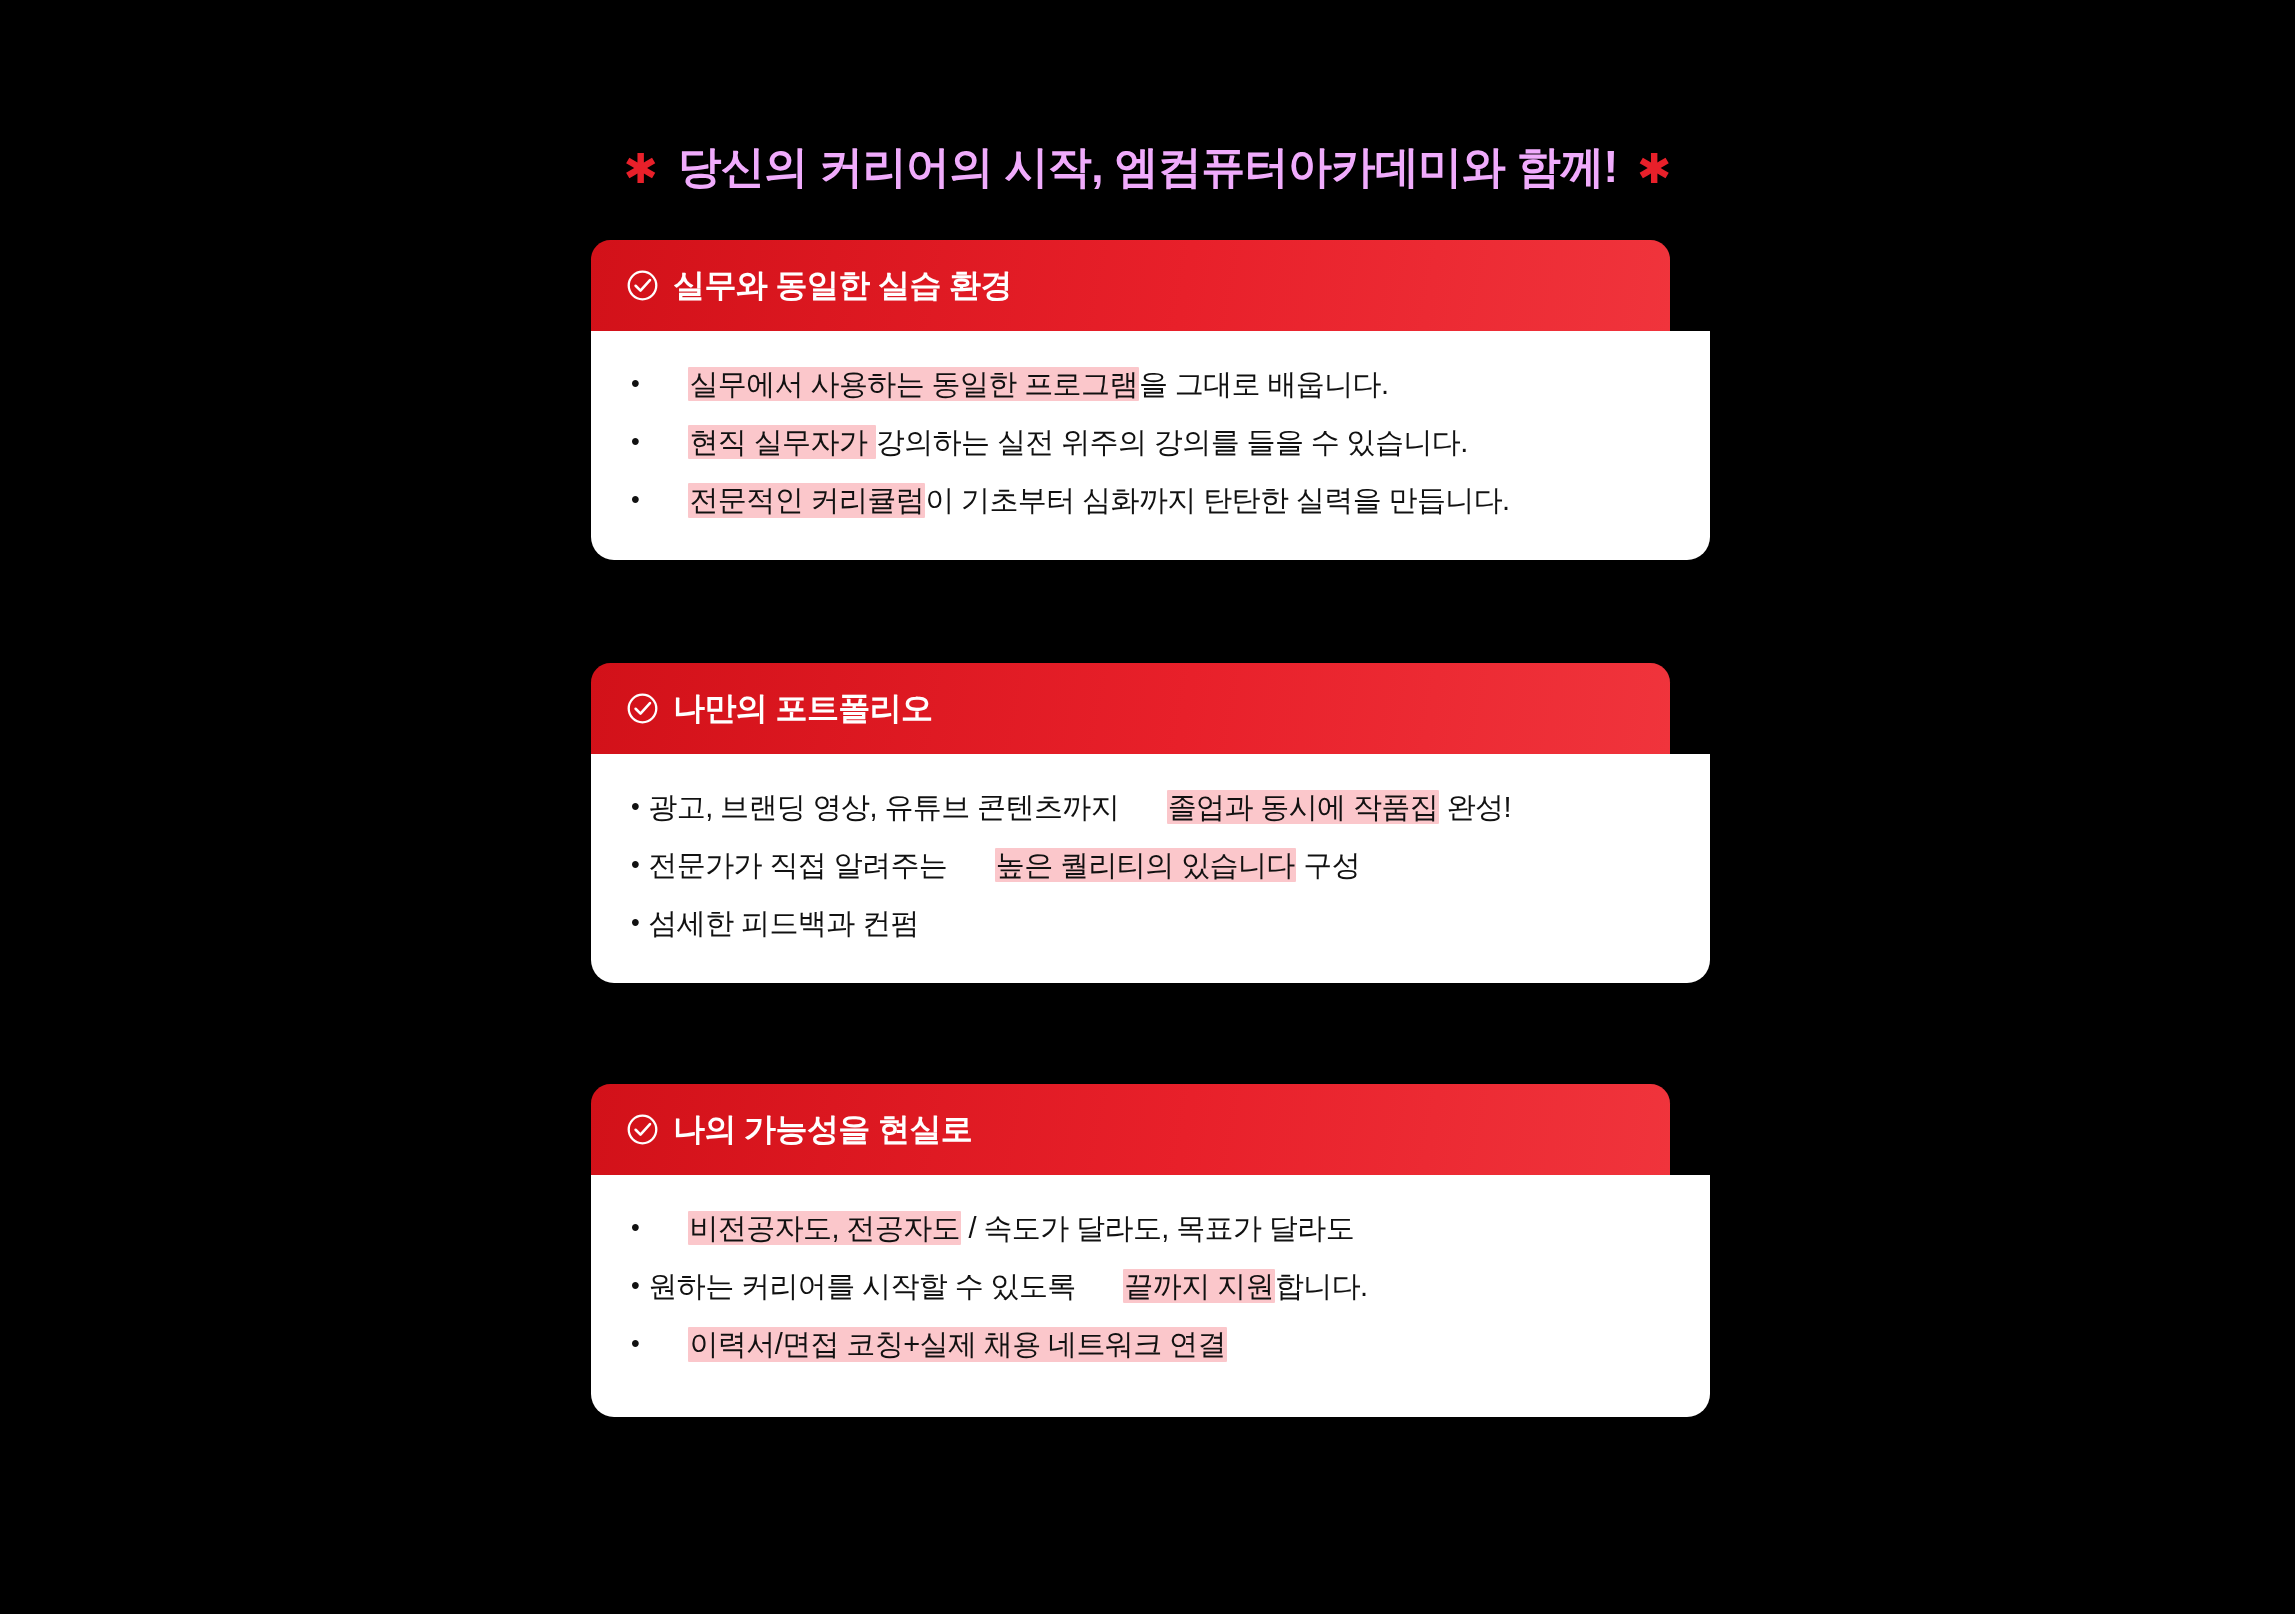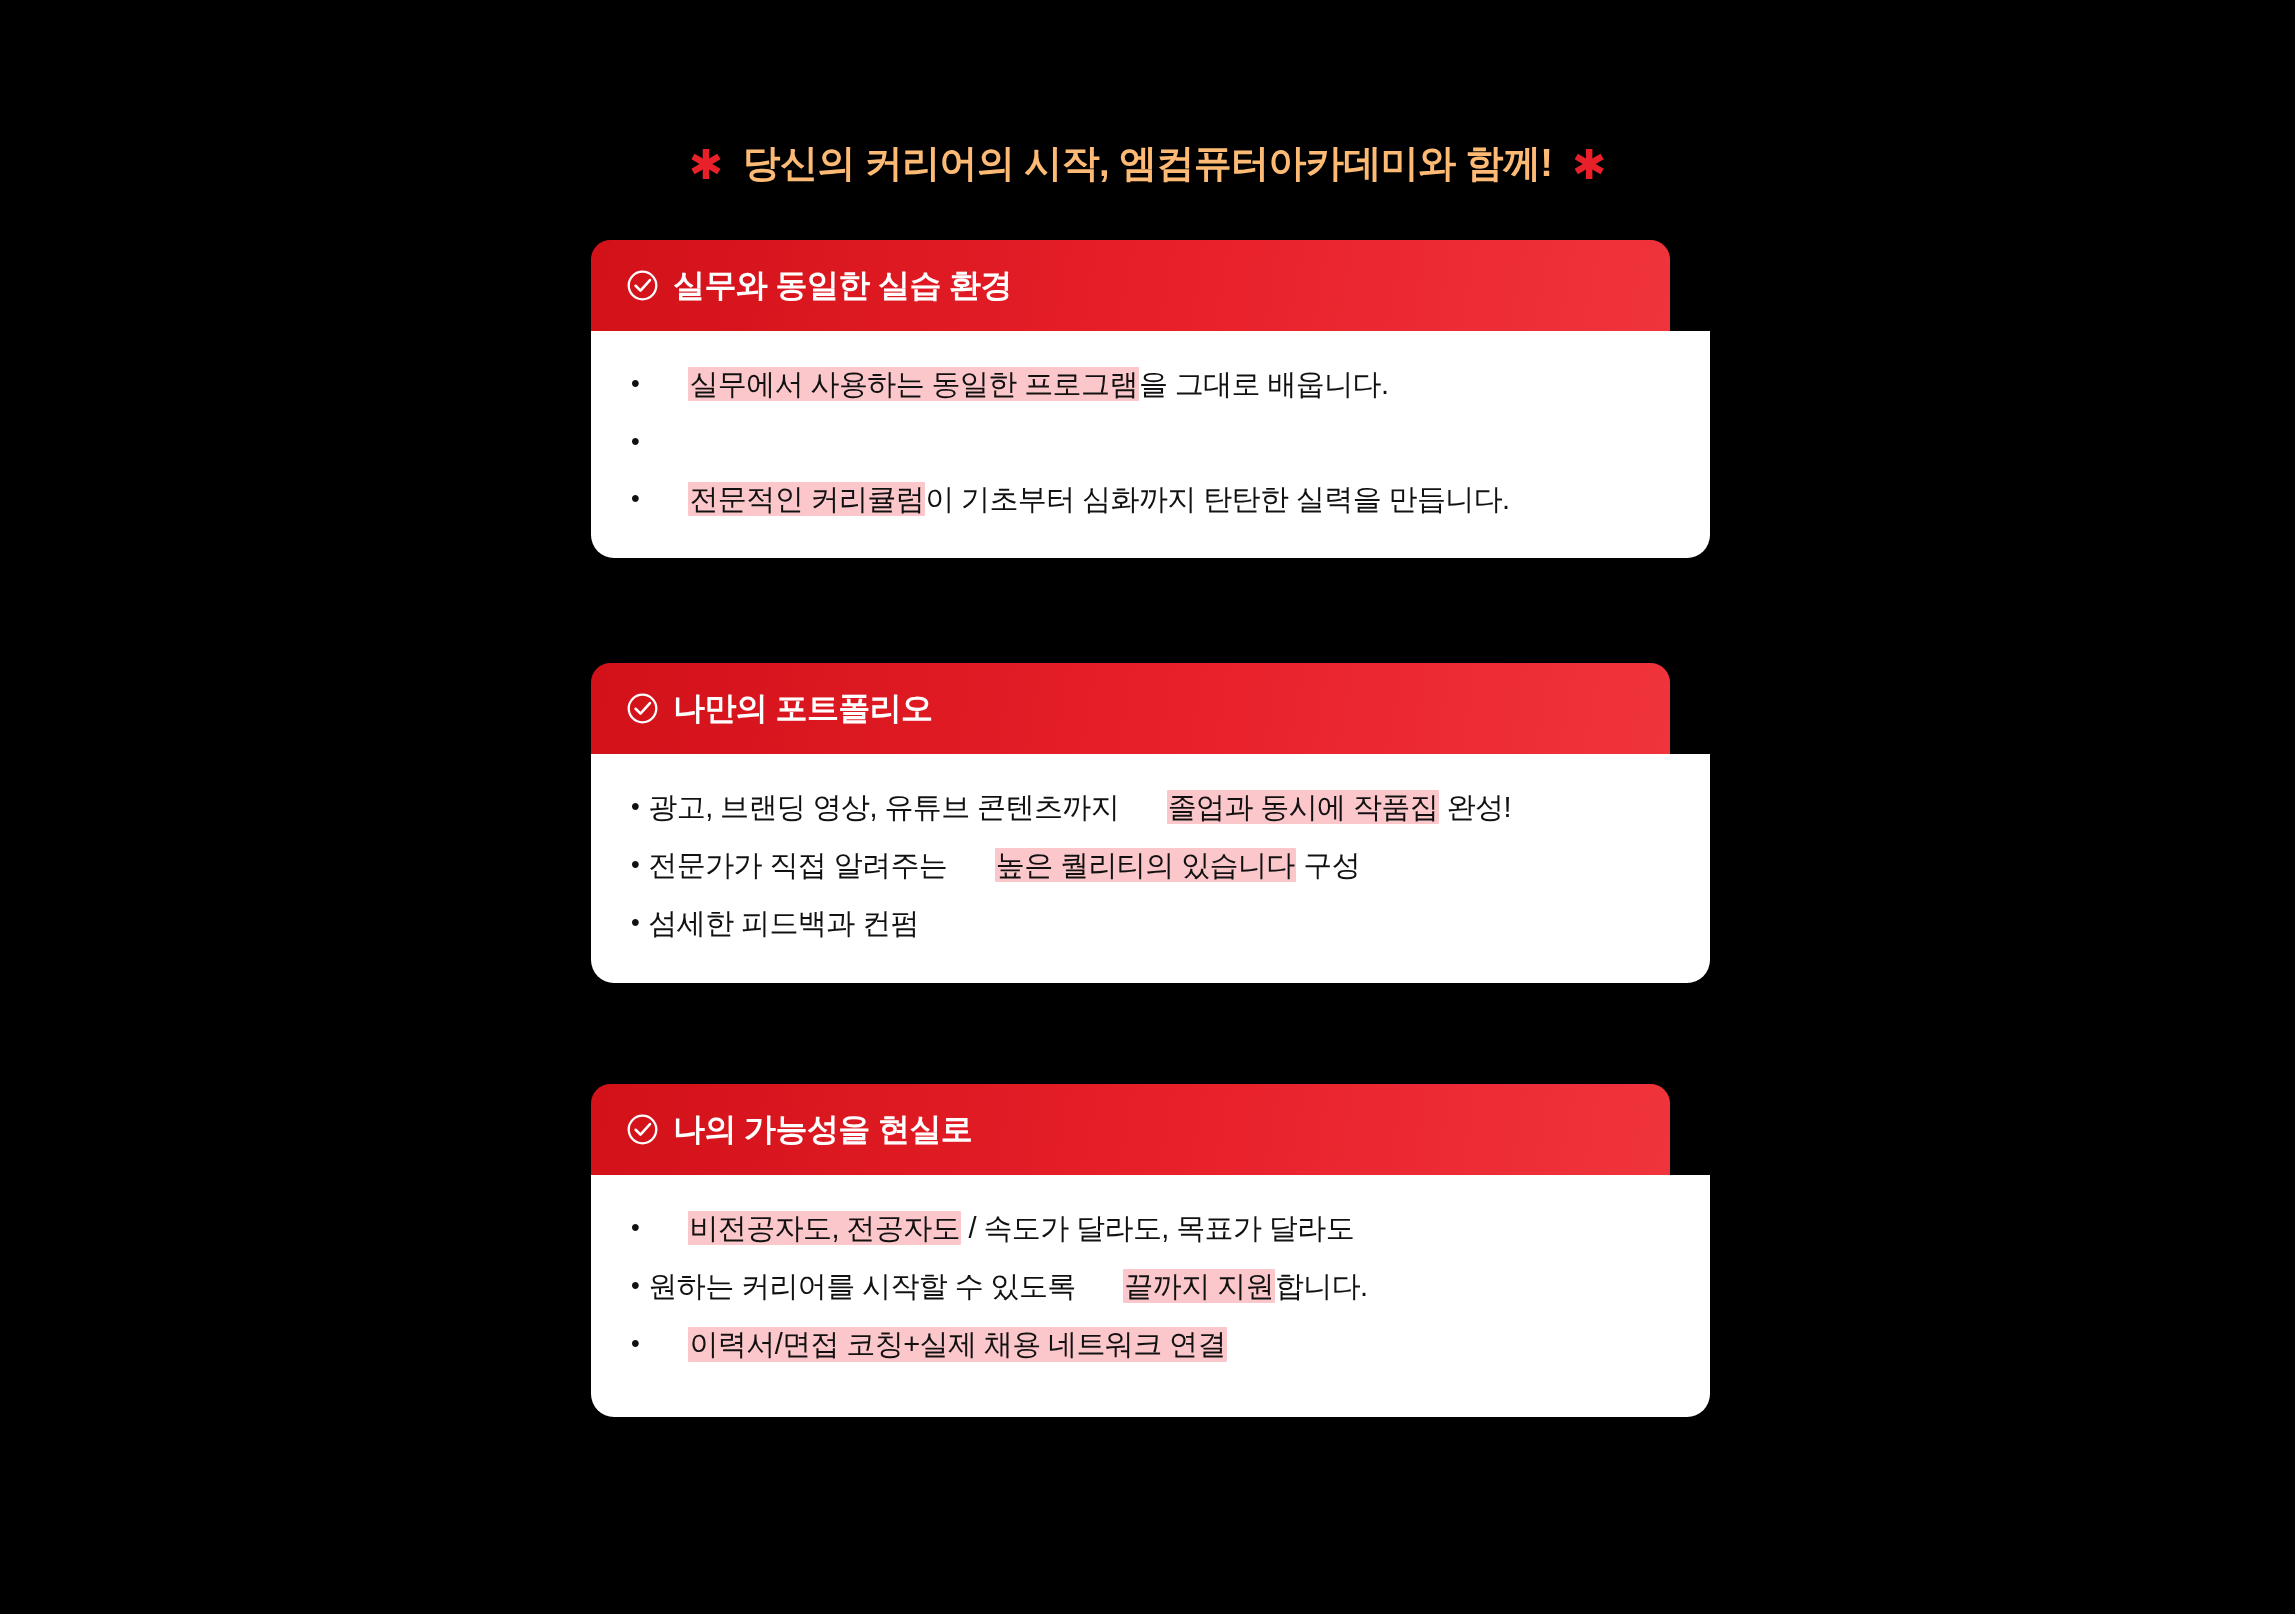--- a/index.html
+++ b/index.html
@@ -27,23 +27,23 @@
     position: absolute;
     top: 138px;
     left: 0;
     width: 2295px;
     display: flex;
     align-items: center;
     justify-content: center;
     gap: 19.5px;
   }
   .headline-text {
-    font-size: 38px;
+    font-size: 44px;
     font-weight: 700;
-    color: #fdba74;
+    color: #f0abfc;
     letter-spacing: -0.6px;
     white-space: nowrap;
   }
   .asterisk {
     color: #e8202a;
     font-size: 41px;
     font-weight: 700;
     line-height: 1;
     display: inline-block;
     transform: translateY(2.3px);
@@ -145,20 +145,21 @@
       </span>
       <span class="card-header-title">실무와 동일한 실습 환경</span>
     </div>
     <div class="card-body">
       <div class="bullet-line">
         <span class="bullet-dot">•</span>
         <span><span class="hl">실무에서 사용하는 동일한 프로그램</span><span>을 그대로 배웁니다.</span></span>
       </div>
       <div class="bullet-line">
         <span class="bullet-dot">•</span>
+        <span><span class="hl">현직 실무자가 </span><span>강의하는 실전 위주의 강의를 들을 수 있습니다.</span></span>
       </div>
       <div class="bullet-line">
         <span class="bullet-dot">•</span>
         <span><span class="hl">전문적인 커리큘럼</span><span>이 기초부터 심화까지 탄탄한 실력을 만듭니다.</span></span>
       </div>
     </div>
   </div>
 
   <div class="card" id="card-2">
     <div class="card-header">

